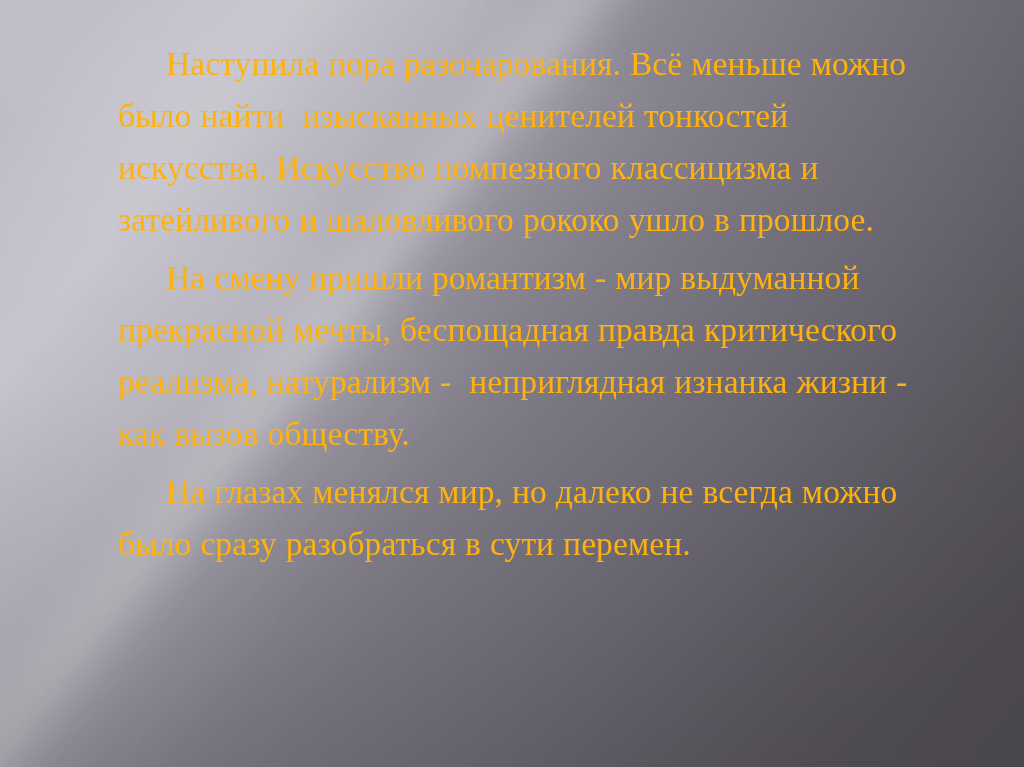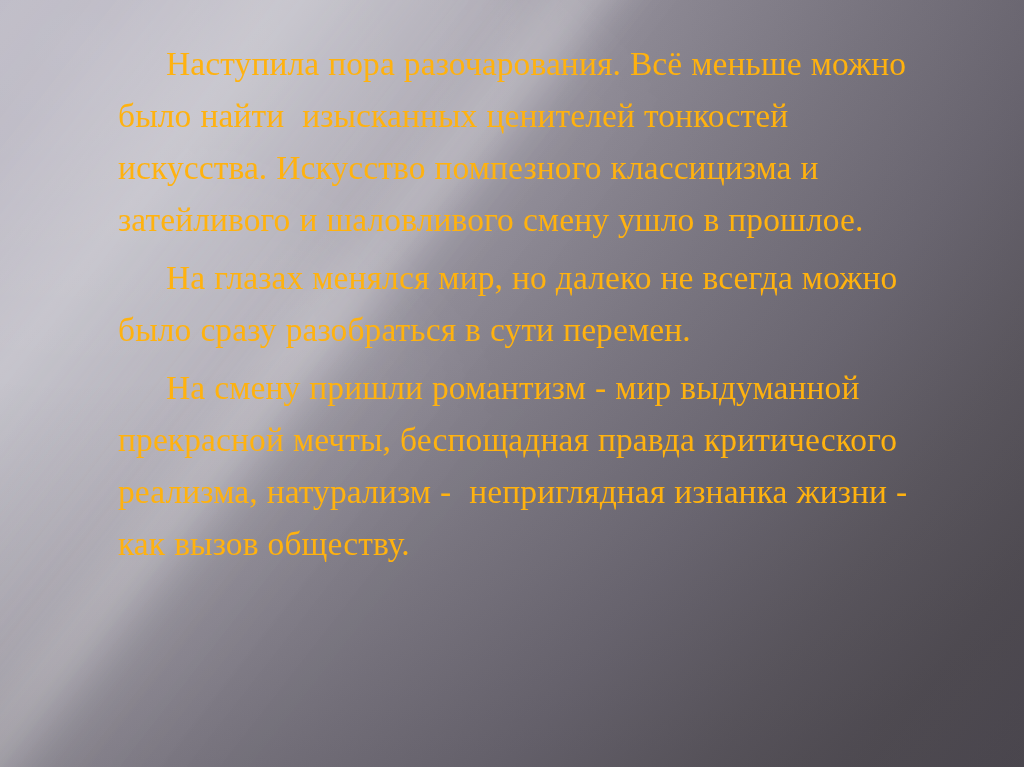--- a/index.html
+++ b/index.html
@@ -151,18 +151,18 @@
 
   <div class="ray beam-a"></div>
   <div class="ray beam-f"></div>
   <div class="ray beam-b"></div>
   <div class="ray beam-c"></div>
   <div class="ray beam-d"></div>
   <div class="ray beam-e"></div>
   <div class="vignette"></div>
 
   <div id="body-text">
-    <p class="para p1">Наступила пора разочарования. Всё меньше можно было найти  изысканных ценителей тонкостей искусства. Искусство помпезного классицизма и затейливого и шаловливого смену ушло в прошлое.</p>
+    <p class="para p1">Наступила пора разочарования. Всё меньше можно было найти  изысканных ценителей тонкостей искусства. Искусство помпезного классицизма и затейливого и шаловливого рококо ушло в прошлое.</p>
+    <p class="para p3">На смену пришли романтизм - мир выдуманной прекрасной мечты, беспощадная правда критического реализма, натурализм -  неприглядная изнанка жизни -  как вызов обществу.</p>
     <p class="para p2">На глазах менялся мир, но далеко не всегда можно было сразу разобраться в сути перемен.</p>
-    <p class="para p3">На смену пришли романтизм - мир выдуманной прекрасной мечты, беспощадная правда критического реализма, натурализм -  неприглядная изнанка жизни -  как вызов обществу.</p>
   </div>
 
 </div>
 
 </body></html>

